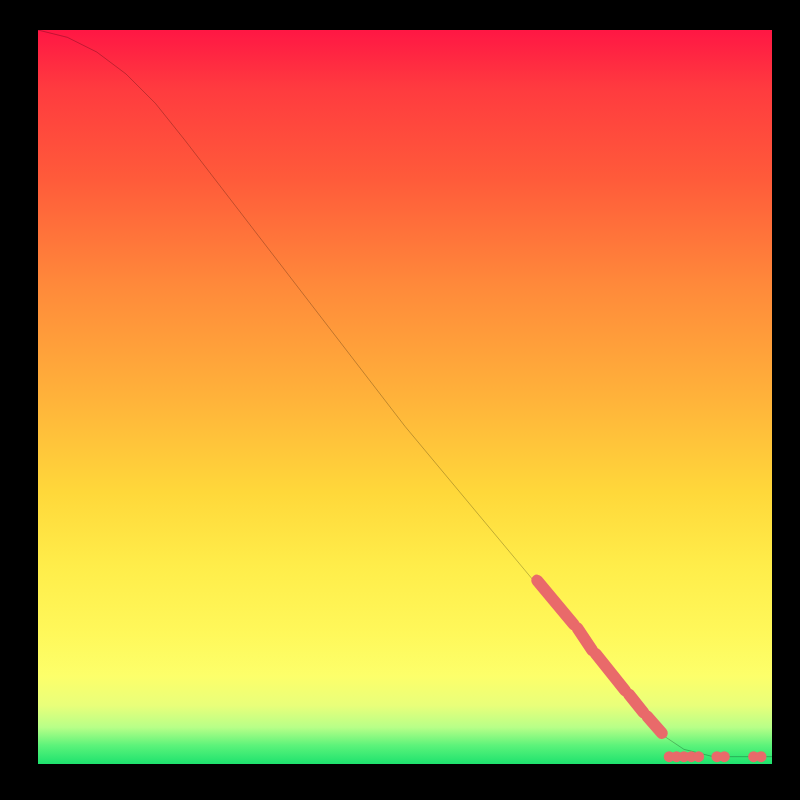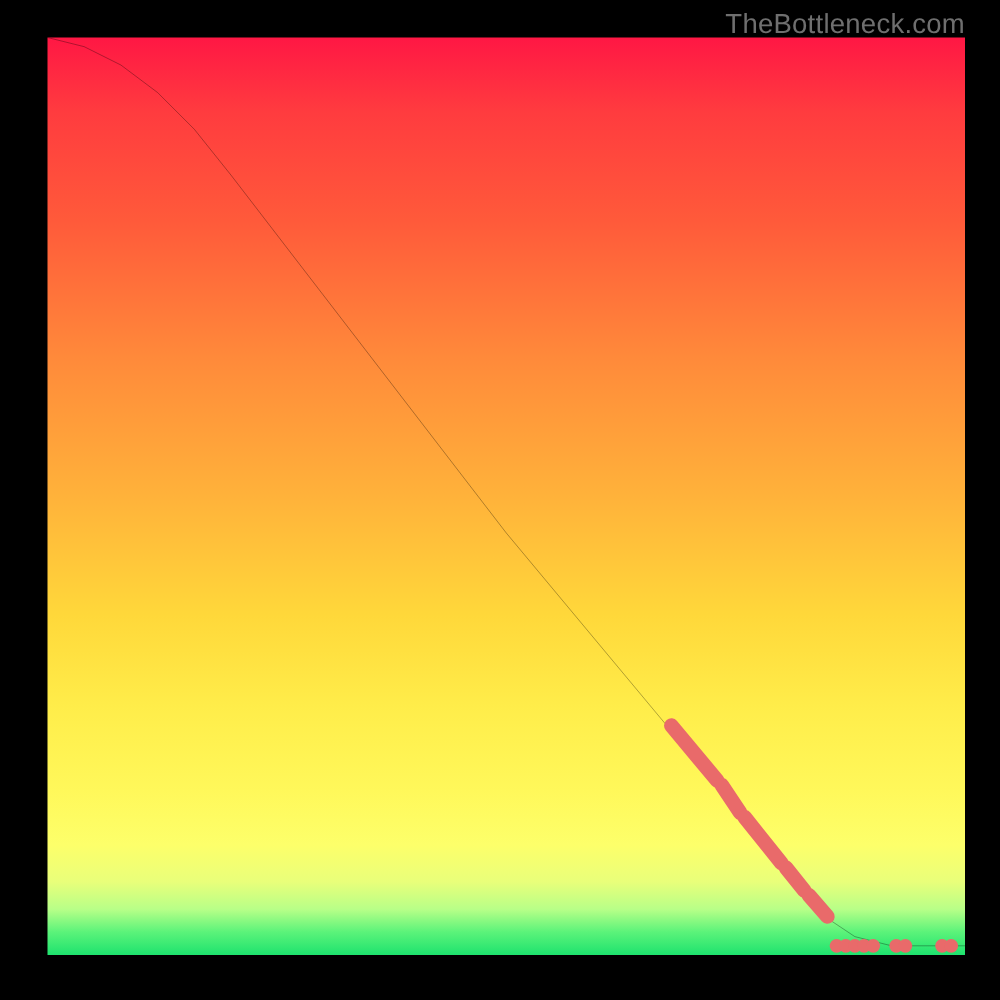--- a/index.html
+++ b/index.html
@@ -59,21 +59,20 @@
     font-size: 22px;
     letter-spacing: 0.2px;
     user-select: none;
   }
 </style>
 </head>
 <body>
 
 <div class="stage">
 
-  <div class="attribution">TheBottleneck.com</div>
 
   <div class="plot-area">
     <div class="gradient-bg"></div>
 
     <svg class="overlay" viewBox="0 0 100 100" preserveAspectRatio="none">
 
       <path fill="none" stroke="#000" stroke-width="0.25" vector-effect="non-scaling-stroke" d="M 0,0 L 4,1 L 8,3 L 12,6 L 16,10 L 20,15 L 30,28 L 40,41 L 50,54 L 60,66 L 70,78 L 78,88 L 82,93 L 85,96 L 88,98 L 92,99 L 100,99"></path>
 
       <g id="hl-segs">
           <line x1="68" y1="75" x2="73" y2="81" stroke="#e96a6a" stroke-width="1.6" stroke-linecap="round"></line>

